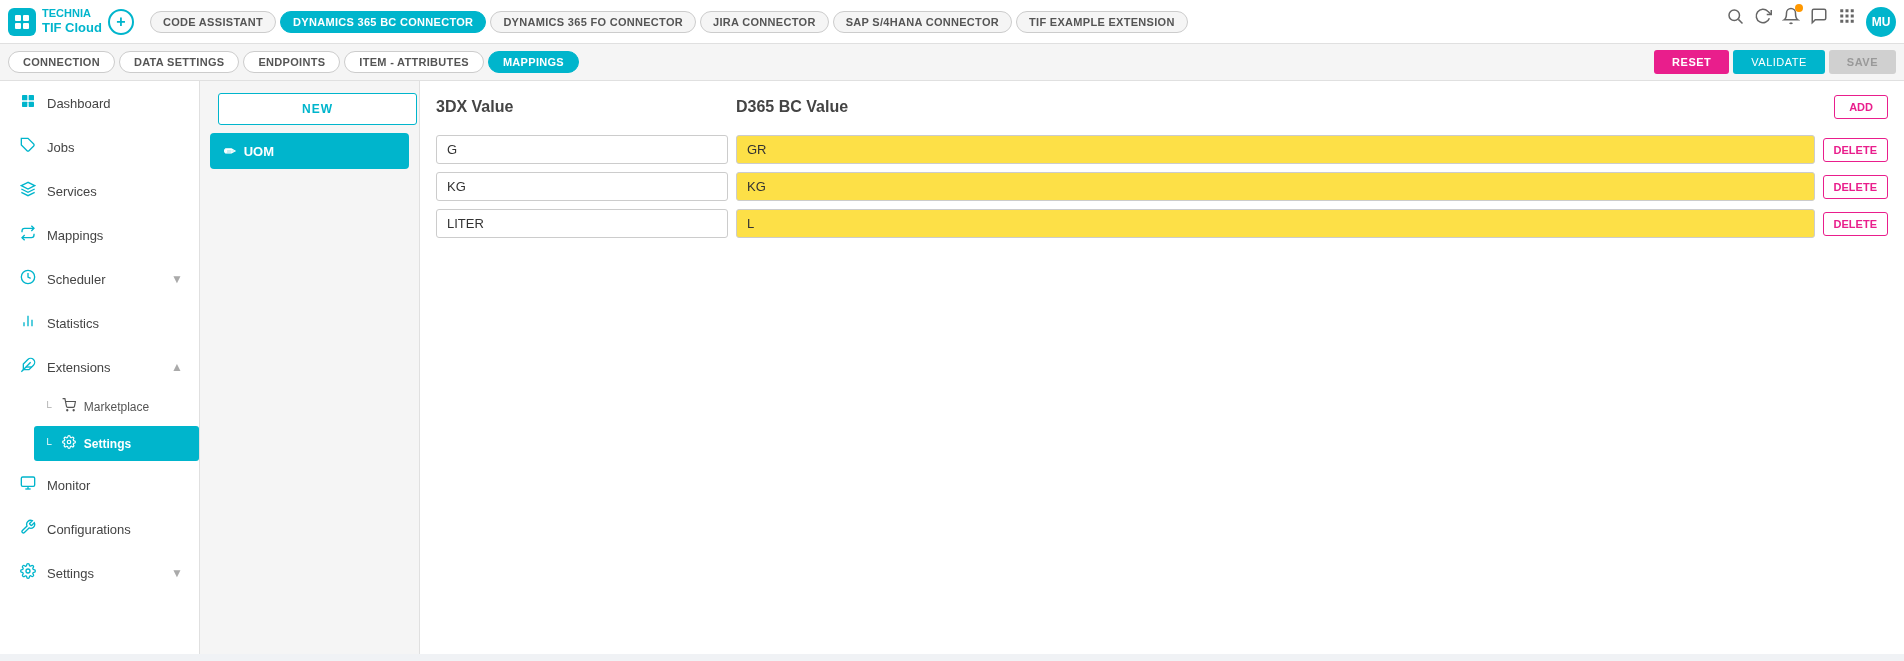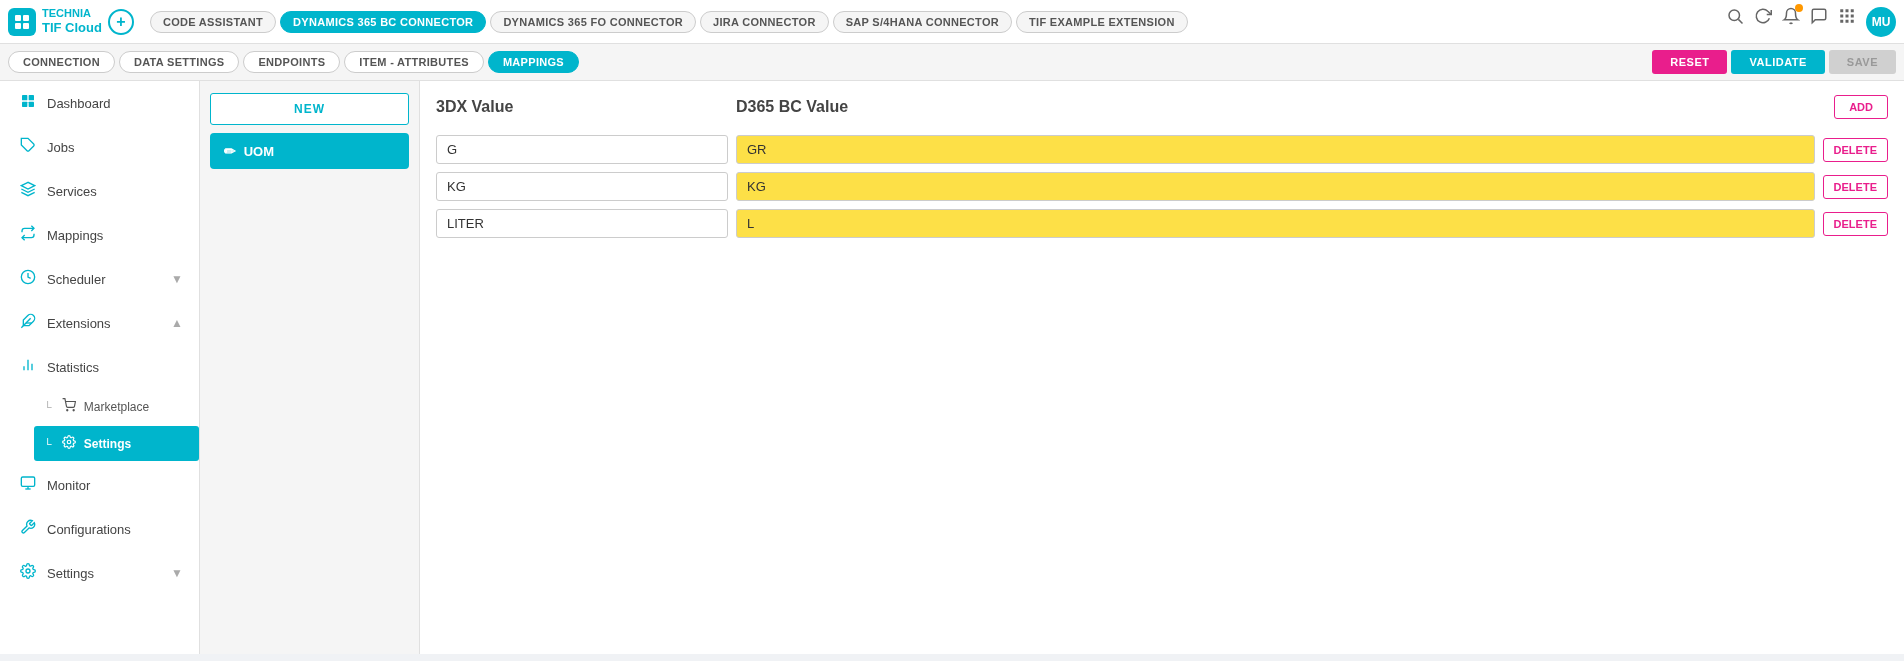--- a/index.html
+++ b/index.html
@@ -116,21 +116,21 @@
       cursor: pointer;
       letter-spacing: 0.5px;
     }
     .btn-validate {
       padding: 6px 18px;
       background: #00b5cc;
       color: #fff;
       border: none;
       border-radius: 3px;
       font-size: 11px;
-      font-weight: 700;
+      font-weight: 400;
       cursor: pointer;
       letter-spacing: 0.5px;
     }
     .btn-save {
       padding: 6px 18px;
       background: #d0d0d0;
       color: #999;
       border: none;
       border-radius: 3px;
       font-size: 11px;
@@ -206,20 +206,21 @@
       width: 100%;
       padding: 8px;
       background: #fff;
       border: 1px solid #00b5cc;
       color: #00b5cc;
       border-radius: 3px;
       font-size: 12px;
       font-weight: 700;
       cursor: pointer;
       letter-spacing: 1px;
+      margin-left: 8px;
     }
     .mapping-item {
       display: flex;
       align-items: center;
       gap: 8px;
       padding: 10px 14px;
       border-radius: 4px;
       cursor: pointer;
       font-size: 13px;
       font-weight: 600;
@@ -433,37 +434,37 @@
             <circle cx="12" cy="12" r="10"></circle>
             <polyline points="12 6 12 12 16 14"></polyline>
           </svg>
       </span>
       <span class="sidebar-label">Scheduler</span>
       <span class="chevron">▼</span>
     </div>
     <div class="sidebar-item">
       <span class="sidebar-item-icon">
         <svg width="16" height="16" viewBox="0 0 24 24" fill="none" stroke="#00b5cc" stroke-width="2">
+            <line x1="18" y1="20" x2="18" y2="10"></line>
+            <line x1="12" y1="20" x2="12" y2="4"></line>
+            <line x1="6" y1="20" x2="6" y2="14"></line>
+          </svg>
+      </span>
+      <span class="sidebar-label">Statistics</span>
+    </div>
+    <div class="sidebar-item">
+      <span class="sidebar-item-icon">
+        <svg width="16" height="16" viewBox="0 0 24 24" fill="none" stroke="#00b5cc" stroke-width="2">
             <path d="M20.24 12.24a6 6 0 0 0-8.49-8.49L5 10.5V19h8.5z"></path>
             <line x1="16" y1="8" x2="2" y2="22"></line>
             <line x1="17.5" y1="15" x2="9" y2="15"></line>
           </svg>
       </span>
       <span class="sidebar-label">Extensions</span>
       <span class="chevron">▲</span>
-    </div>
-    <div class="sidebar-item">
-      <span class="sidebar-item-icon">
-        <svg width="16" height="16" viewBox="0 0 24 24" fill="none" stroke="#00b5cc" stroke-width="2">
-            <line x1="18" y1="20" x2="18" y2="10"></line>
-            <line x1="12" y1="20" x2="12" y2="4"></line>
-            <line x1="6" y1="20" x2="6" y2="14"></line>
-          </svg>
-      </span>
-      <span class="sidebar-label">Statistics</span>
     </div>
 
     <div class="sidebar-sub">
       <div class="sidebar-sub-item">
         <span class="tree-line">└</span>
         <span class="sub-icon">
           <svg width="14" height="14" viewBox="0 0 24 24" fill="none" stroke="#555" stroke-width="2">
               <circle cx="9" cy="21" r="1"></circle>
               <circle cx="20" cy="21" r="1"></circle>
               <path d="M1 1h4l2.68 13.39a2 2 0 0 0 2 1.61h9.72a2 2 0 0 0 2-1.61L23 6H6"></path>

